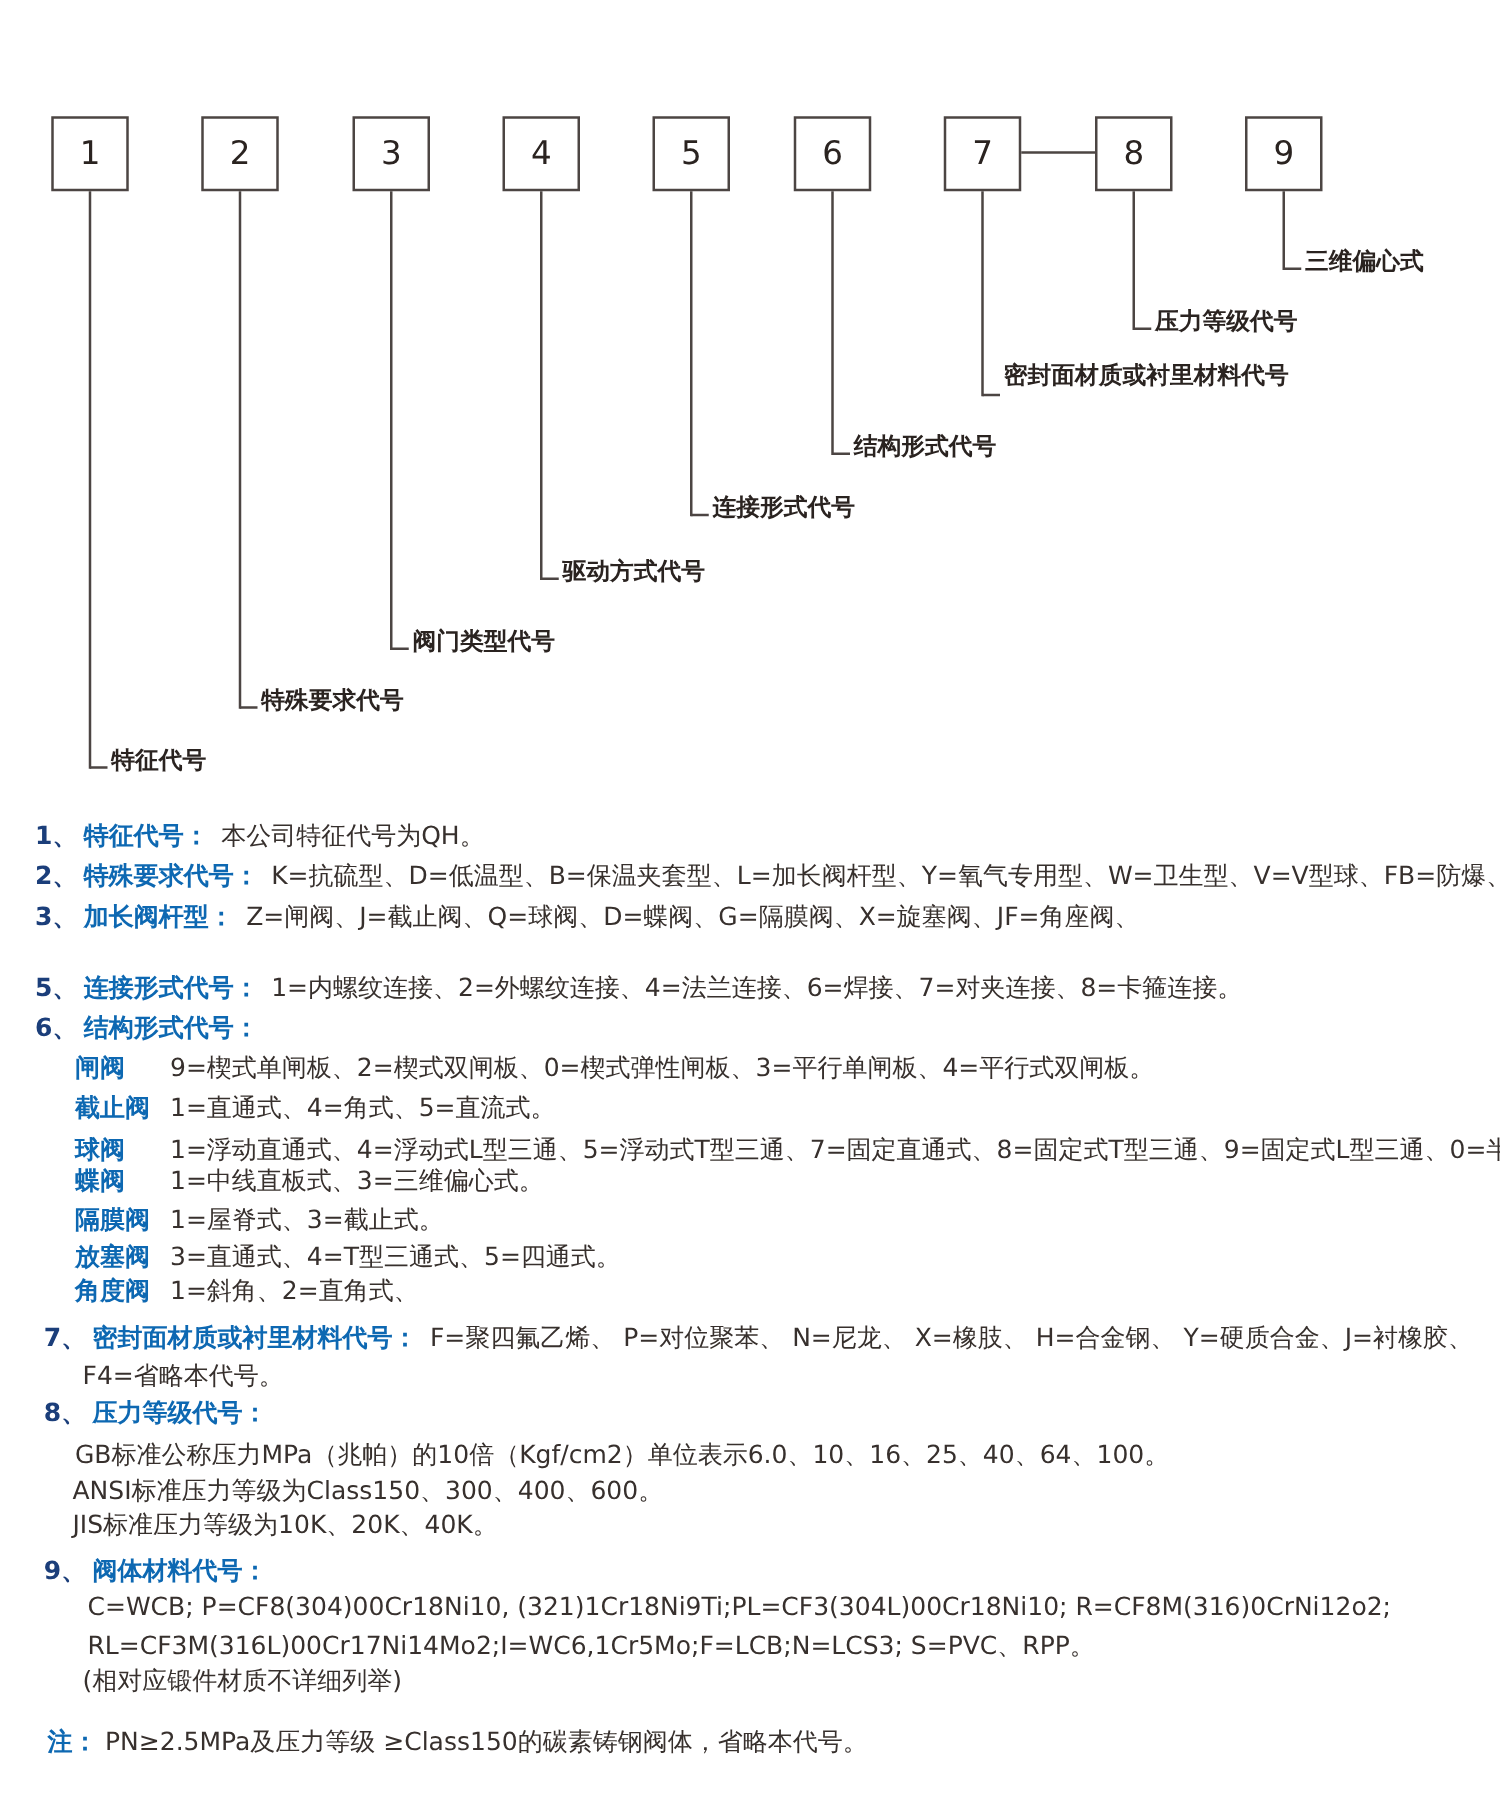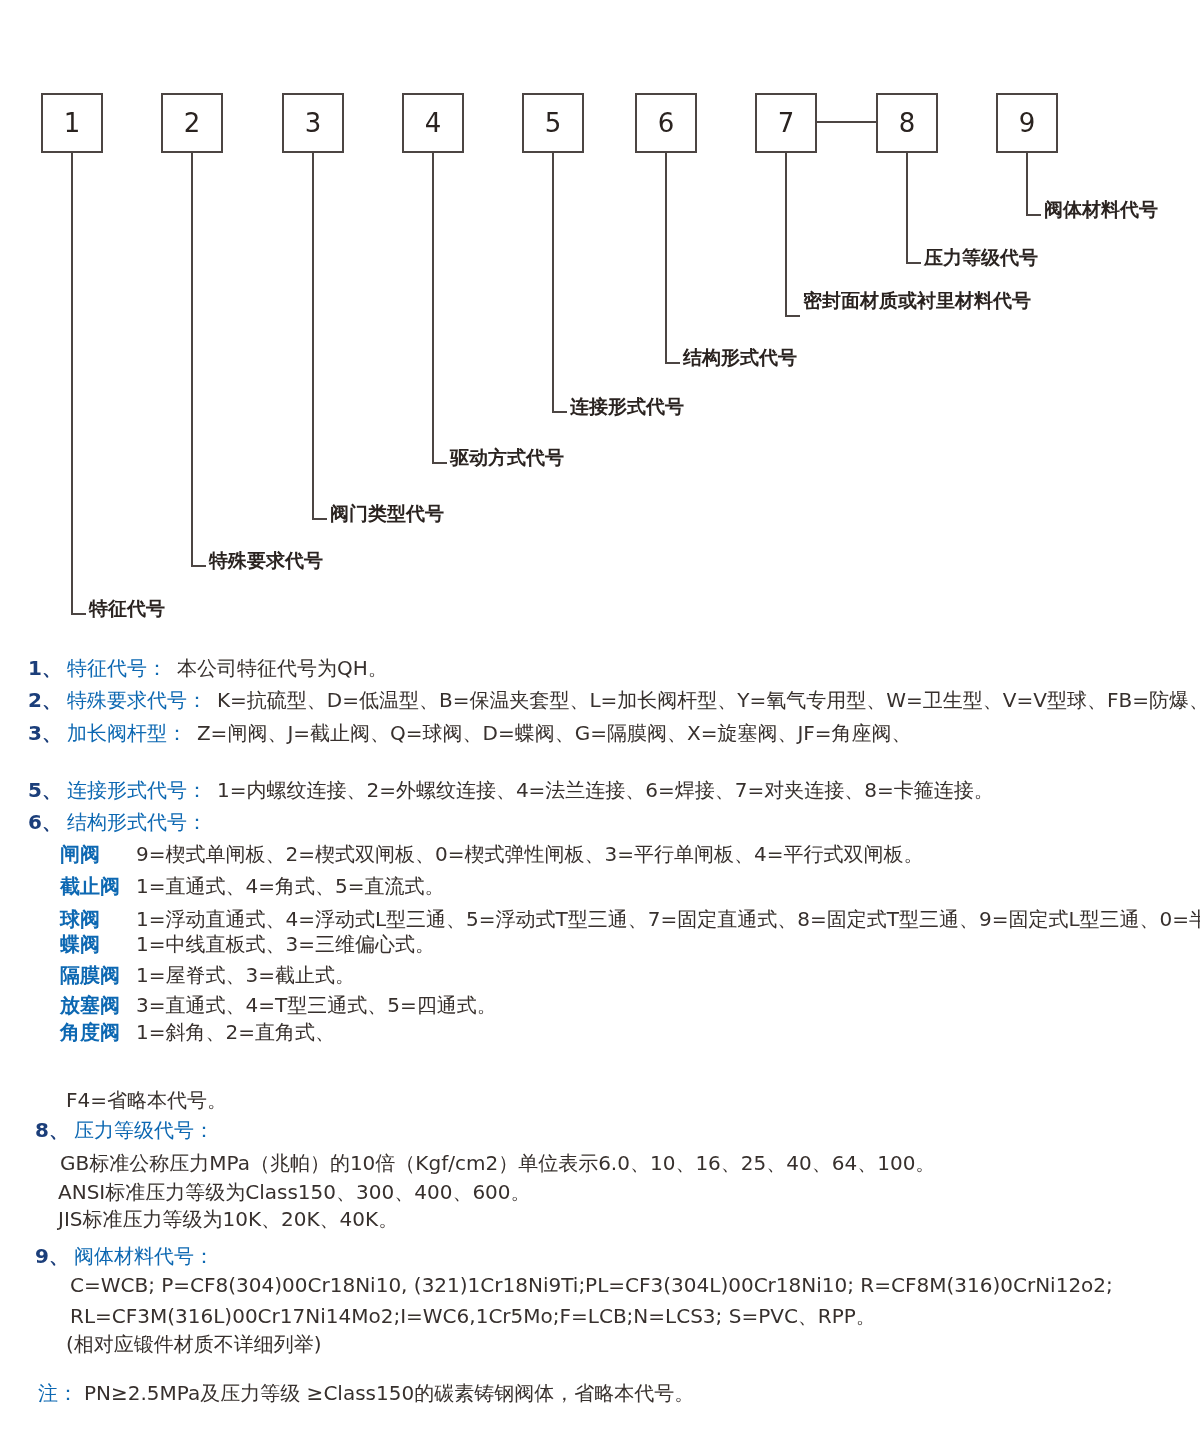--- a/index.html
+++ b/index.html
@@ -21,21 +21,21 @@
   }
   .hconn{position:absolute;top:121px;left:817px;width:59px;height:2px;background:var(--line,#4c4543);}
   .vline{position:absolute;width:2px;background:var(--line,#4c4543);}
   .stub{position:absolute;width:14px;height:2px;background:var(--line,#4c4543);}
   .dlabel{
     position:absolute;font-size:19px;font-weight:bold;white-space:nowrap;
     color:var(--ink_dark,#332b28);line-height:24px;
   }
   .row{position:absolute;white-space:nowrap;font-size:20px;line-height:26px;}
   .snum{color:var(--navy,#1b3e7a);font-weight:bold;margin-right:5px;}
-  .slabel{color:var(--blue,#0d68b2);font-weight:normal;margin-right:10px;}
+  .slabel{color:var(--blue,#0d68b2);font-weight:bold;margin-right:10px;}
   .sublabel{display:inline-block;width:76px;color:var(--blue,#0d68b2);font-weight:bold;}
   .scontent{color:var(--ink,#37302d);}
 </style>
 </head>
 <body>
 
 <div class="page">
 
 
   <div class="box" style="left:41px">
@@ -95,21 +95,21 @@
   <div class="vline" style="left:785px;top:153px;height:164px"></div>
   <div class="stub" style="left:786px;top:315px"></div>
   <div class="dlabel" style="left:803px;top:288px">密封面材质或衬里材料代号</div>
 
   <div class="vline" style="left:906px;top:153px;height:111px"></div>
   <div class="stub" style="left:907px;top:262px"></div>
   <div class="dlabel" style="left:924px;top:245px">压力等级代号</div>
 
   <div class="vline" style="left:1026px;top:153px;height:63px"></div>
   <div class="stub" style="left:1027px;top:214px"></div>
-  <div class="dlabel" style="left:1044px;top:197px">阀体材料代号</div>
+  <div class="dlabel" style="left:1044px;top:197px">三维偏心式</div>
 
   <div class="row" style="left:28px;top:655px">
     <span class="snum">1、</span><span class="slabel">特征代号：</span><span class="scontent">本公司特征代号为QH。</span>
   </div>
   <div class="row" style="left:28px;top:687px">
     <span class="snum">2、</span><span class="slabel">特殊要求代号：</span><span class="scontent">K=抗硫型、D=低温型、B=保温夹套型、L=加长阀杆型、Y=氧气专用型、W=卫生型、V=V型球、FB=防爆、G=高温、</span>
   </div>
   <div class="row" style="left:28px;top:720px">
     <span class="snum">3、</span><span class="slabel">加长阀杆型：</span><span class="scontent">Z=闸阀、J=截止阀、Q=球阀、D=蝶阀、G=隔膜阀、X=旋塞阀、JF=角座阀、</span>
   </div>
@@ -135,20 +135,23 @@
   <div class="row" style="left:60px;top:962px">
     <span class="sublabel">隔膜阀</span><span class="scontent">1=屋脊式、3=截止式。</span>
   </div>
   <div class="row" style="left:60px;top:992px">
     <span class="sublabel">放塞阀</span><span class="scontent">3=直通式、4=T型三通式、5=四通式。</span>
   </div>
   <div class="row" style="left:60px;top:1019px">
     <span class="sublabel">角度阀</span><span class="scontent">1=斜角、2=直角式、</span>
   </div>
 
+  <div class="row" style="left:35px;top:1057px">
+    <span class="snum">7、</span><span class="slabel">密封面材质或衬里材料代号：</span><span class="scontent">F=聚四氟乙烯、  P=对位聚苯、  N=尼龙、  X=橡肢、  H=合金钢、  Y=硬质合金、J=衬橡胶、</span>
+  </div>
   <div class="row" style="left:66px;top:1087px">
     <span class="scontent">F4=省略本代号。</span>
   </div>
 
   <div class="row" style="left:35px;top:1117px">
     <span class="snum">8、</span><span class="slabel">压力等级代号：</span>
   </div>
   <div class="row" style="left:60px;top:1150px">
     <span class="scontent">GB标准公称压力MPa（兆帕）的10倍（Kgf/cm2）单位表示6.0、10、16、25、40、64、100。</span>
   </div>

